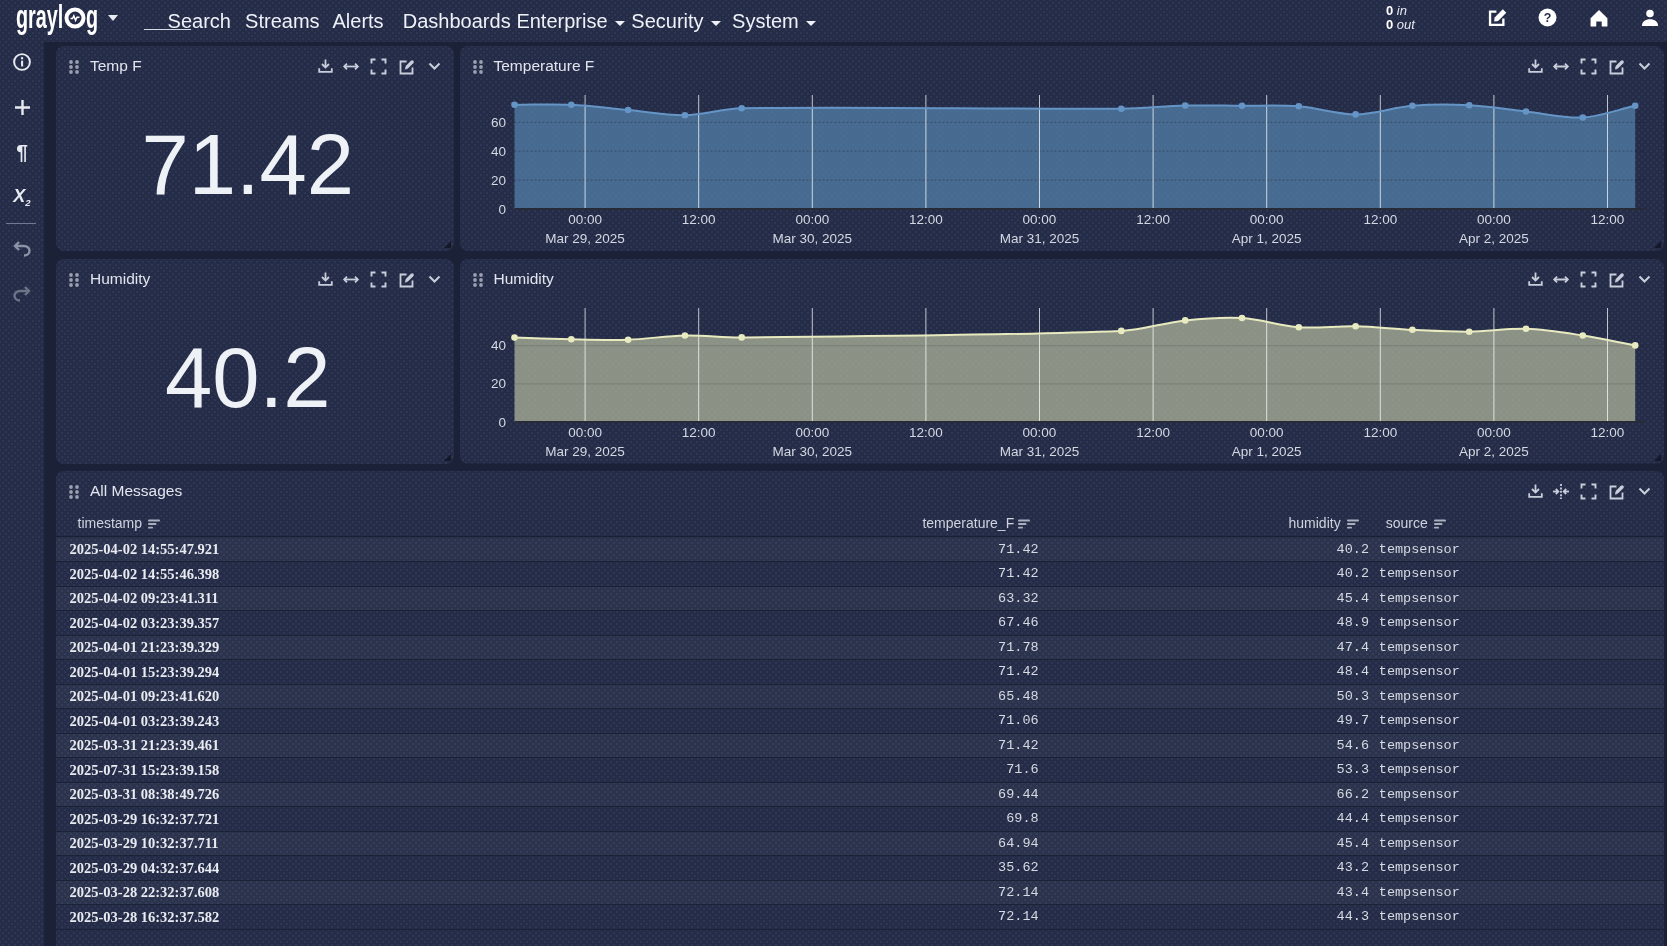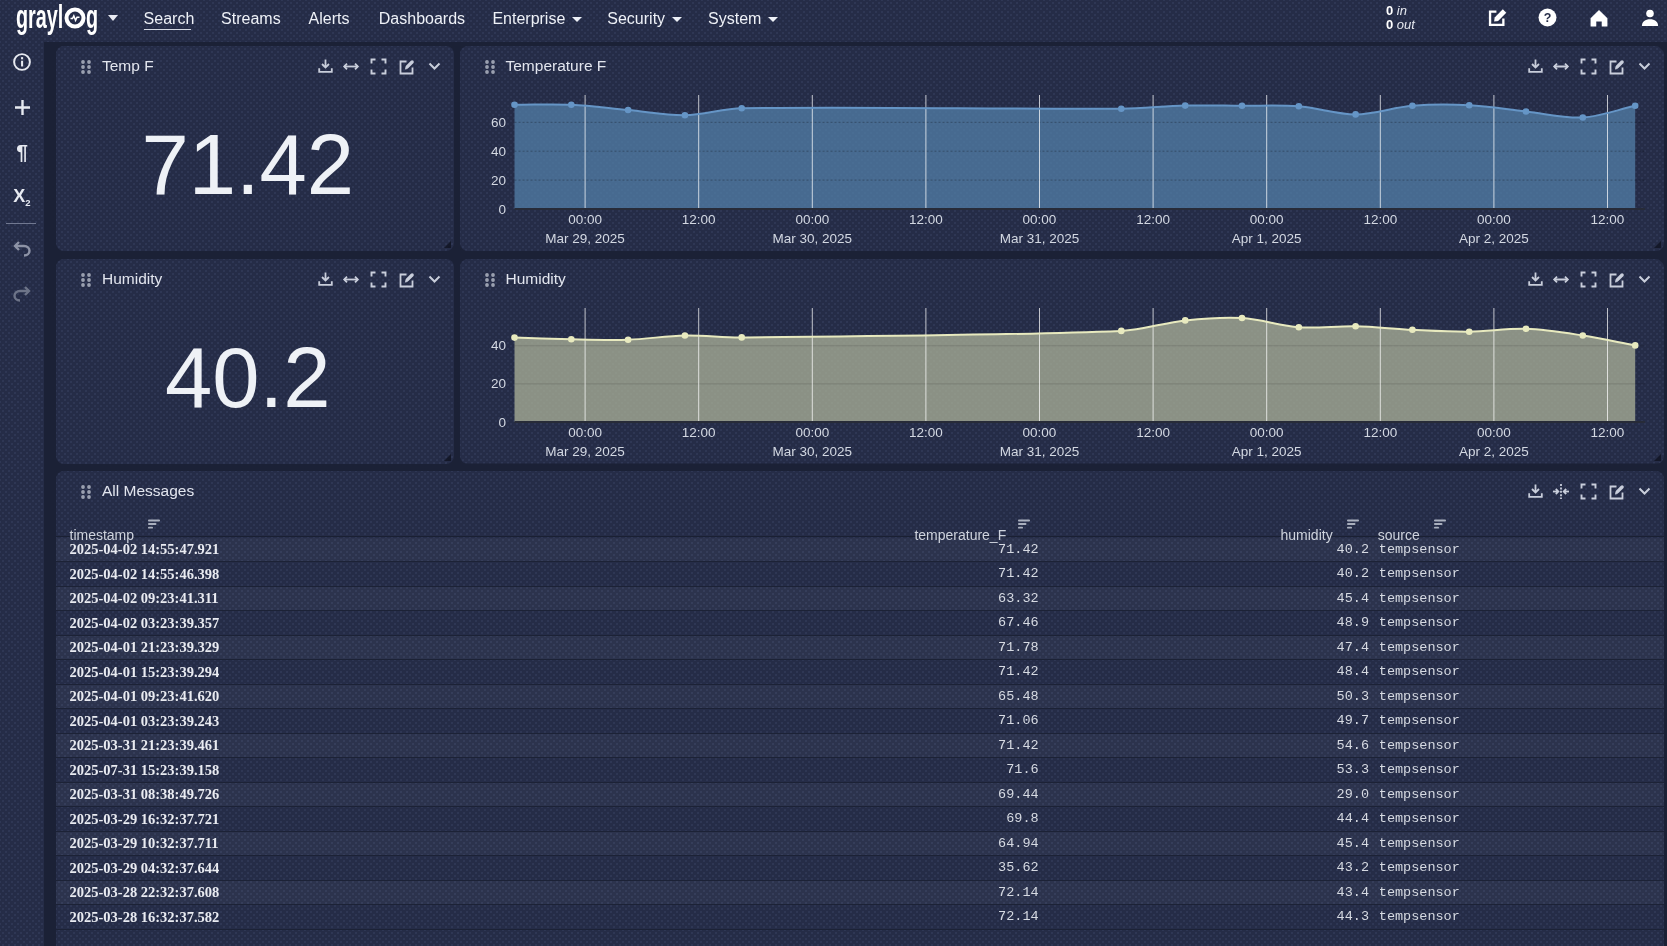--- a/index.html
+++ b/index.html
@@ -7,32 +7,32 @@
   background-image: radial-gradient(circle, rgba(175,193,255,0.07) 0.75px, transparent 1.1px),
                     radial-gradient(circle, rgba(175,193,255,0.07) 0.75px, transparent 1.1px);
   background-size:6px 6px, 6px 6px; background-position:0 0, 3px 3px; }
 .nav { position:absolute; left:0; top:0; width:1667px; height:42px; z-index:5; }
 .side { position:absolute; left:0; top:42px; width:44px; height:904px; }
 .brand { position:absolute; left:16px; top:0; height:40px; width:110px; }
 .brand .btxt { position:absolute; top:-2px; font-size:33px; font-weight:bold; color:#fff;
   transform:scaleX(0.6); transform-origin:0 0; letter-spacing:0px; white-space:nowrap; line-height:normal; }
 .bcaret { position:absolute; left:108px; top:15px; width:0; height:0;
   border-left:5.5px solid transparent; border-right:5.5px solid transparent; border-top:6px solid #e8eaf2; }
-.mi { position:absolute; top:9.5px; font-size:16px; color:#eef1f7; }
+.mi { position:absolute; top:9.5px; font-size:20px; color:#eef1f7;margin-left:24px; }
 .mi .dc { display:inline-block; vertical-align:2px; margin-left:7px; width:0; height:0;
   border-left:5px solid transparent; border-right:5px solid transparent; border-top:5px solid #eef1f7; }
 .uline { position:absolute; left:143.6px; top:29px; width:47px; border-top:1.5px solid #d4d9e3; }
 .inout { position:absolute; left:1386px; top:4px; font-size:13px; color:#e6e9f0; line-height:13.5px; }
 .inout b { color:#fff; font-size:13px; }
 .inout i { font-style:italic; }
 .nico { position:absolute; top:8px; color:#fff; }
 .sico { position:absolute; left:0; width:44px; text-align:center; color:#e7eaf1; }
 .divider { position:absolute; left:6px; width:30px; border-top:1px solid #717890; }
 .card { position:absolute; border-radius:8px; }
-.whead { position:absolute; left:12px; top:0; right:0; height:40px; }
+.whead { position:absolute; left:0; top:0; right:0; height:40px; }
 .handle { position:absolute; left:12px; top:13px; }
 .wtitle { position:absolute; left:34px; top:11px; font-size:15.5px; color:#e2e5ee; }
 .wicons { position:absolute; right:0; top:12px; }
 .wi { position:absolute; top:0; }
 .wi svg { display:block; }
 .handle svg { display:block; }
 .wicons .wi:nth-child(1){ right:120px; }
 .wicons .wi:nth-child(2){ right:94px; }
 .wicons .wi:nth-child(3){ right:67px; }
 .wicons .wi:nth-child(4){ right:38px; }
@@ -44,21 +44,21 @@
 #c5 { left:56px; top:470.5px; width:1608px; height:500px; }
 .bignum { position:absolute; left:0; right:14px; top:70px; text-align:center;
   font-size:85px; color:#eef1f6; }
 .chart { position:absolute; left:0; top:0; }
 .ax { font-family:"Liberation Sans", sans-serif; font-size:13.5px; fill:#d3d8e2; }
 .corner { position:absolute; right:3px; bottom:3px; width:0; height:0;
   border-left:7px solid transparent; border-bottom:7px solid #141829; }
 
 .thead { position:absolute; left:0; right:0; top:40px; height:26.5px;
   border-bottom:1px solid #1a2033; font-size:14px; color:#ced3dd; }
-.thead span { position:absolute; top:16px; }
+.thead span { position:absolute; top:4px;margin-left:8px; }
 .thead svg { position:absolute; top:7px; }
 .rws { position:absolute; left:0; right:0; top:67px; }
 .r { position:relative; height:24.53px; border-bottom:1px solid #1c2236; font-size:13.5px; }
 .r.odd { background:rgba(255,255,255,0.035);text-align:center; }
 .r span { position:absolute; top:4px; }
 .ts { left:13.5px; font-family:"Liberation Serif", serif; font-weight:bold; font-size:14.5px;
   color:#e9ebf1; top:3.5px !important; }
 .tv { right:625.4px; font-family:"Liberation Mono", monospace; color:#d6dae2; }
 .hv { right:295px; font-family:"Liberation Mono", monospace; color:#d6dae2; }
 .sv { left:1322.8px; font-family:"Liberation Mono", monospace; color:#d6dae2; }
@@ -102,21 +102,21 @@
 <div class="side tex">
   <div class="sico" style="top:11px;"><svg width="18" height="18" viewBox="0 0 21 21">
         <circle cx="10.5" cy="10.5" r="9.2" fill="none" stroke="#e7eaf1" stroke-width="2.3"></circle>
         <rect x="9.4" y="9" width="2.4" height="6.7" fill="#e7eaf1"></rect>
         <rect x="9.4" y="4.8" width="2.4" height="2.6" fill="#e7eaf1"></rect>
       </svg></div>
   <div class="sico" style="top:56px;"><svg width="19" height="19" viewBox="0 0 19 19">
         <path d="M9.5 2v15M2 9.5h15" stroke="#e7eaf1" stroke-width="2.4"></path>
       </svg></div>
   <div class="sico" style="top:98px;font-size:21px;font-weight:bold;">¶</div>
-  <div class="sico" style="top:144px;font-size:18px;font-weight:bold;">X<span style="font-size:9.5px;vertical-align:-4px;">2</span></div>
+  <div class="sico" style="top:144px;font-size:18px;font-weight:bold;font-style:italic;">X<span style="font-size:9.5px;vertical-align:-4px;">2</span></div>
   <div class="divider" style="top:181px;"></div>
   <div class="sico" style="top:198px;"><svg width="20" height="17" viewBox="0 0 20 17">
         <path d="M7 2L3 6l4 4" stroke="#8d93a6" fill="none" stroke-width="2.4"></path>
         <path d="M3.5 6H12c3.3 0 5.5 2 5.5 4.8S15.3 15.5 12 15.5" stroke="#8d93a6" fill="none" stroke-width="2.4"></path>
       </svg></div>
   <div class="sico" style="top:243px;"><svg width="20" height="17" viewBox="0 0 20 17">
         <path d="M13 2l4 4-4 4" stroke="#6d7488" fill="none" stroke-width="2.4"></path>
         <path d="M16.5 6H8c-3.3 0-5.5 2-5.5 4.8S4.7 15.5 8 15.5" stroke="#6d7488" fill="none" stroke-width="2.4"></path>
       </svg></div>
 </div>
@@ -629,21 +629,21 @@
       </div>
       <div class="r">
         <span class="ts">2025-07-31 15:23:39.158</span>
         <span class="tv">71.6</span>
         <span class="hv">53.3</span>
         <span class="sv">tempsensor</span>
       </div>
       <div class="r odd">
         <span class="ts">2025-03-31 08:38:49.726</span>
         <span class="tv">69.44</span>
-        <span class="hv">29.0</span>
+        <span class="hv">66.2</span>
         <span class="sv">tempsensor</span>
       </div>
       <div class="r">
         <span class="ts">2025-03-29 16:32:37.721</span>
         <span class="tv">69.8</span>
         <span class="hv">44.4</span>
         <span class="sv">tempsensor</span>
       </div>
       <div class="r odd">
         <span class="ts">2025-03-29 10:32:37.711</span>

